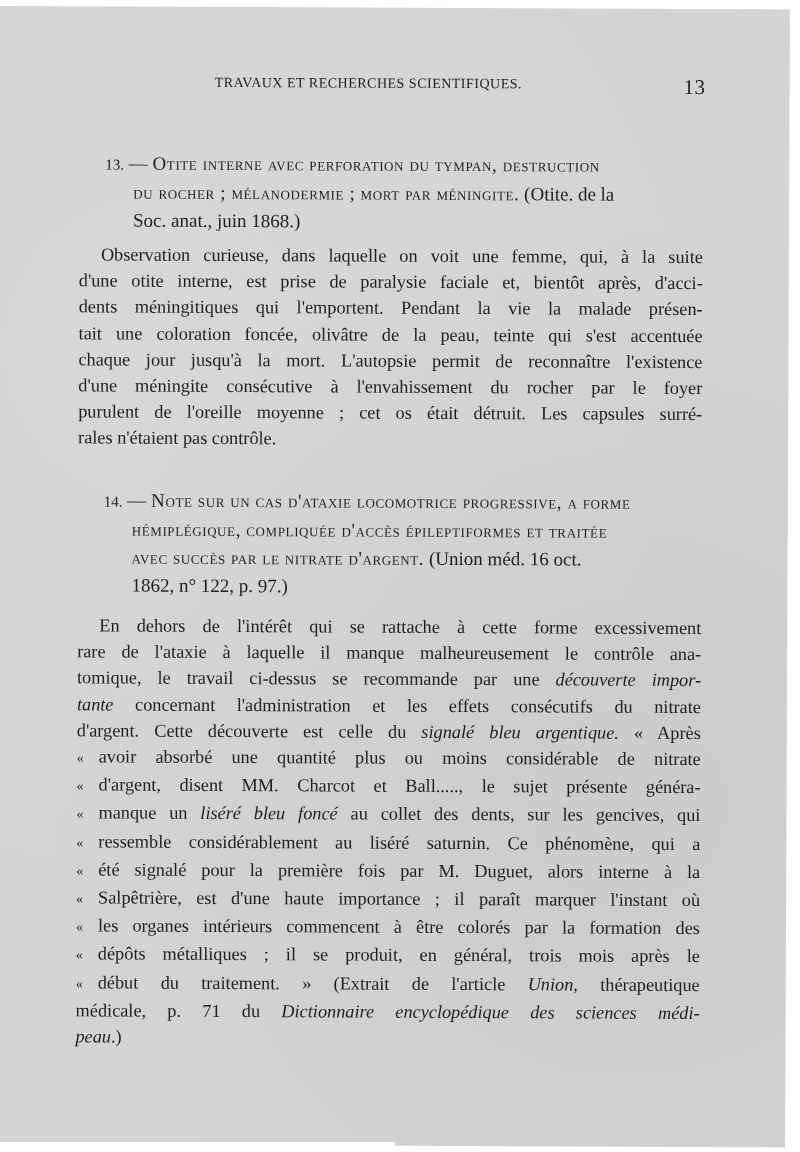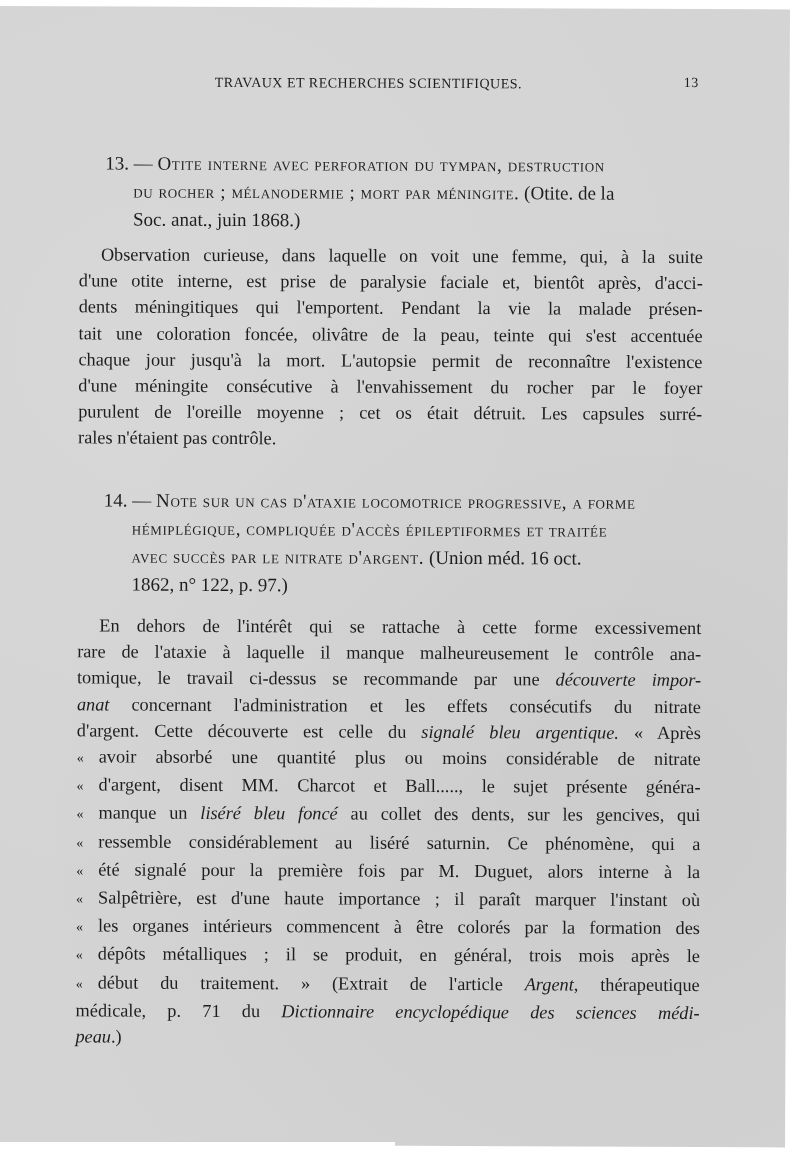--- a/index.html
+++ b/index.html
@@ -20,30 +20,30 @@
         radial-gradient(circle at 80% 70%, rgba(0,0,0,0.04), transparent 60%);
       transform: rotate(0.25deg);
       transform-origin: top left;
     }
     .running-head {
       position: absolute; top: 68px; left: 0; width: 800px;
       font-family: "Liberation Serif", serif;
       font-size: 14px; letter-spacing: 0.5px;
     }
     .running-title { position: absolute; left: 215px; top: 0; }
-    .page-number { position: absolute; left: 684px; top: -2px; font-size: 14px; }
+    .page-number { position: absolute; left: 684px; top: -2px; font-size: 21px; }
 
     .entry { position: absolute; left: 106px; width: 600px; }
     .entry-heading {
       font-family: "Liberation Serif", serif;
       font-size: 19px; line-height: 28px;
       text-align: justify;
       text-align-last: left;
     }
-    .entry-heading .num { font-size: 19px; }
+    .entry-heading .num { font-size: 15px; }
     .entry-heading .sc {
       font-variant: small-caps;
       font-size: 19px;
       letter-spacing: 0.6px;
     }
     .heading-indent { display: block; padding-left: 28px; }
 
     .para {
       position: absolute; left: 80px; width: 624px;
       font-family: "Liberation Serif", serif;
@@ -103,29 +103,29 @@
         <span class="sc">avec succès par le nitrate d'argent.</span><span> (Union méd. 16 oct.</span>
       </span>
       <span class="heading-indent">1862, n° 122, p. 97.)</span>
     </div>
   </div>
 
   <div class="para" id="body-14" style="top:606px;">
       <span class="line" style="padding-left: 22px;"><span>En dehors de l'intérêt qui se rattache à cette forme excessivement</span></span>
       <span class="line"><span>rare de l'ataxie à laquelle il manque malheureusement le contrôle ana-</span></span>
       <span class="line"><span>tomique, le travail ci-dessus se recommande par une </span><span class="it">découverte impor-</span></span>
-      <span class="line"><span class="it">anat</span><span> concernant l'administration et les effets consécutifs du nitrate</span></span>
+      <span class="line"><span class="it">tante</span><span> concernant l'administration et les effets consécutifs du nitrate</span></span>
       <span class="line"><span>d'argent. Cette découverte est celle du </span><span class="it">signalé bleu argentique.</span><span> « Après</span></span>
       <span class="line"><span class="gl">«</span><span>avoir absorbé une quantité plus ou moins considérable de nitrate</span></span>
       <span class="line"><span class="gl">«</span><span>d'argent, disent MM. Charcot et Ball....., le sujet présente généra-</span></span>
       <span class="line"><span class="gl">«</span><span>manque un </span><span class="it">liséré bleu foncé</span><span> au collet des dents, sur les gencives, qui</span></span>
       <span class="line"><span class="gl">«</span><span>ressemble considérablement au liséré saturnin. Ce phénomène, qui a</span></span>
       <span class="line"><span class="gl">«</span><span>été signalé pour la première fois par M. Duguet, alors interne à la</span></span>
       <span class="line"><span class="gl">«</span><span>Salpêtrière, est d'une haute importance ; il paraît marquer l'instant où</span></span>
       <span class="line"><span class="gl">«</span><span>les organes intérieurs commencent à être colorés par la formation des</span></span>
       <span class="line"><span class="gl">«</span><span>dépôts métalliques ; il se produit, en général, trois mois après le</span></span>
-      <span class="line"><span class="gl">«</span><span>début du traitement. » (Extrait de l'article </span><span class="it">Argent</span><span>, thérapeutique</span></span>
+      <span class="line"><span class="gl">«</span><span>début du traitement. » (Extrait de l'article </span><span class="it">Union</span><span>, thérapeutique</span></span>
       <span class="line"><span>médicale, p. 71 du </span><span class="it">Dictionnaire encyclopédique des sciences médi-</span></span>
       <span class="line last"><span class="it">peau</span><span>.)</span></span>
     </div>
 
 </div>
 <div class="footer-strip"></div>
 
 </body></html>

